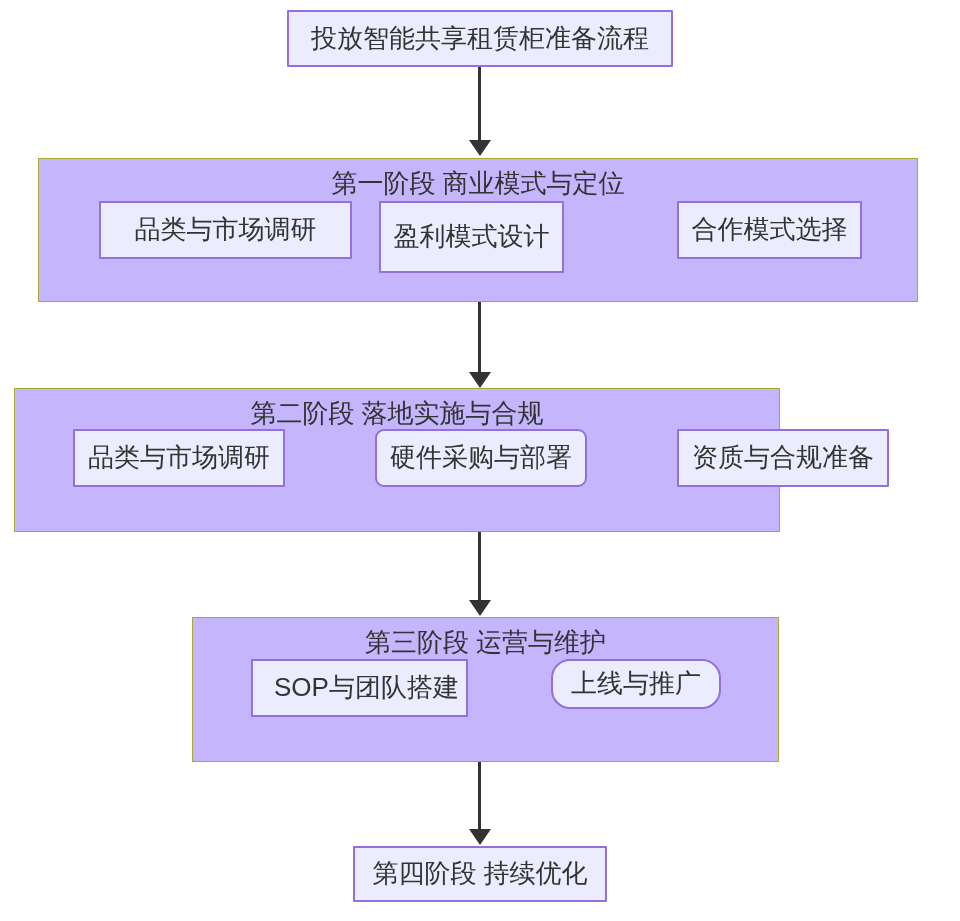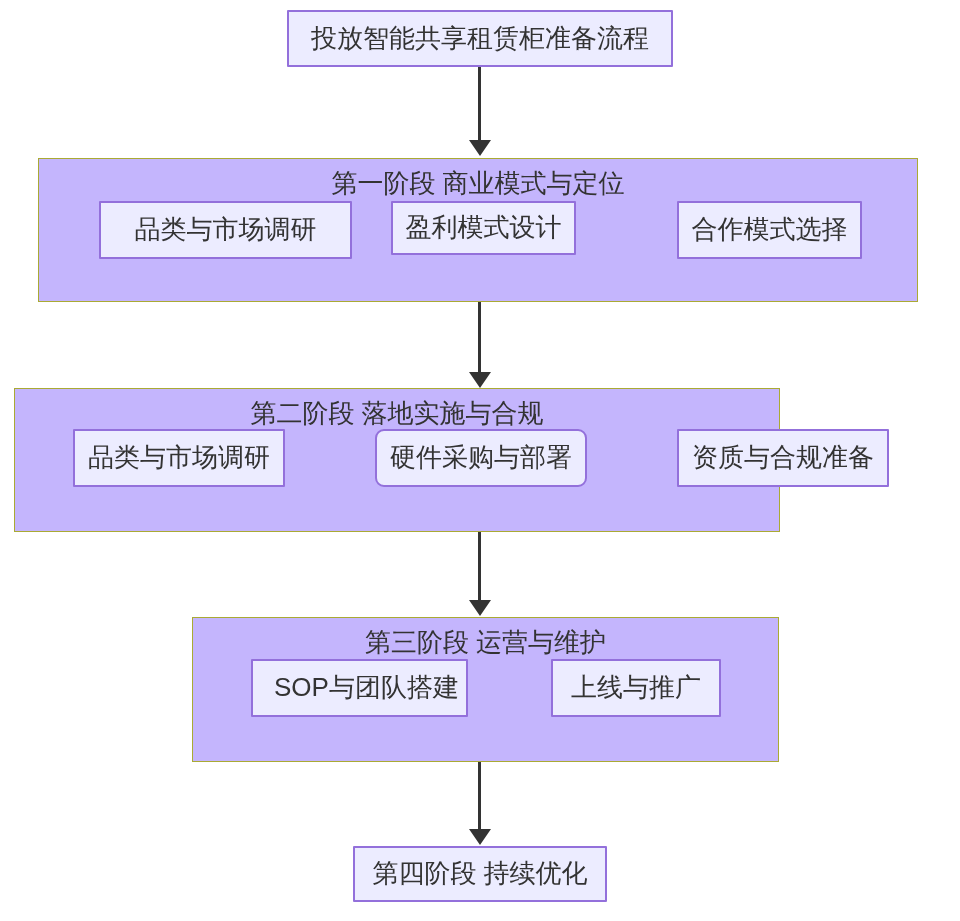--- a/index.html
+++ b/index.html
@@ -59,38 +59,38 @@
 
 <div class="canvas">
 
   <div class="node" style="left:287px;top:10px;width:386px;height:57px;">投放智能共享租赁柜准备流程</div>
 
   <div class="arrow" style="top:67px;height:74px;"></div>
 
   <div class="stage" style="left:38px;top:158px;width:880px;height:144px;">
     <div class="stage-title">第一阶段 商业模式与定位</div>
     <div class="node" style="left:60px;top:42px;width:253px;height:58px;">品类与市场调研</div>
-    <div class="node" style="left:352px;top:42px;width:185px;height:54px;">盈利模式设计</div>
+    <div class="node" style="left:340px;top:42px;width:185px;height:72px;">盈利模式设计</div>
     <div class="node" style="left:638px;top:42px;width:185px;height:58px;">合作模式选择</div>
   </div>
 
   <div class="arrow" style="top:302px;height:71px;"></div>
 
   <div class="stage" style="left:14px;top:388px;width:766px;height:144px;">
     <div class="stage-title">第二阶段 落地实施与合规</div>
     <div class="node" style="left:58px;top:40px;width:212px;height:58px;">品类与市场调研</div>
     <div class="node" style="left:360px;top:40px;width:212px;height:58px;border-radius:9px;">硬件采购与部署</div>
     <div class="node" style="left:662px;top:40px;width:212px;height:58px;">资质与合规准备</div>
   </div>
 
   <div class="arrow" style="top:532px;height:69px;"></div>
 
   <div class="stage" style="left:192px;top:617px;width:587px;height:145px;">
     <div class="stage-title">第三阶段 运营与维护</div>
     <div class="node" style="left:58px;top:41px;width:217px;height:58px;padding-left:14px;">SOP与团队搭建</div>
-    <div class="node" style="left:358px;top:41px;width:170px;height:58px;">上线与推广</div>
+    <div class="node" style="left:358px;top:41px;width:170px;height:50px;border-radius:19px;">上线与推广</div>
   </div>
 
   <div class="arrow" style="top:762px;height:68px;"></div>
 
   <div class="node" style="left:353px;top:846px;width:254px;height:56px;">第四阶段 持续优化</div>
 
 </div>
 
 </body></html>

